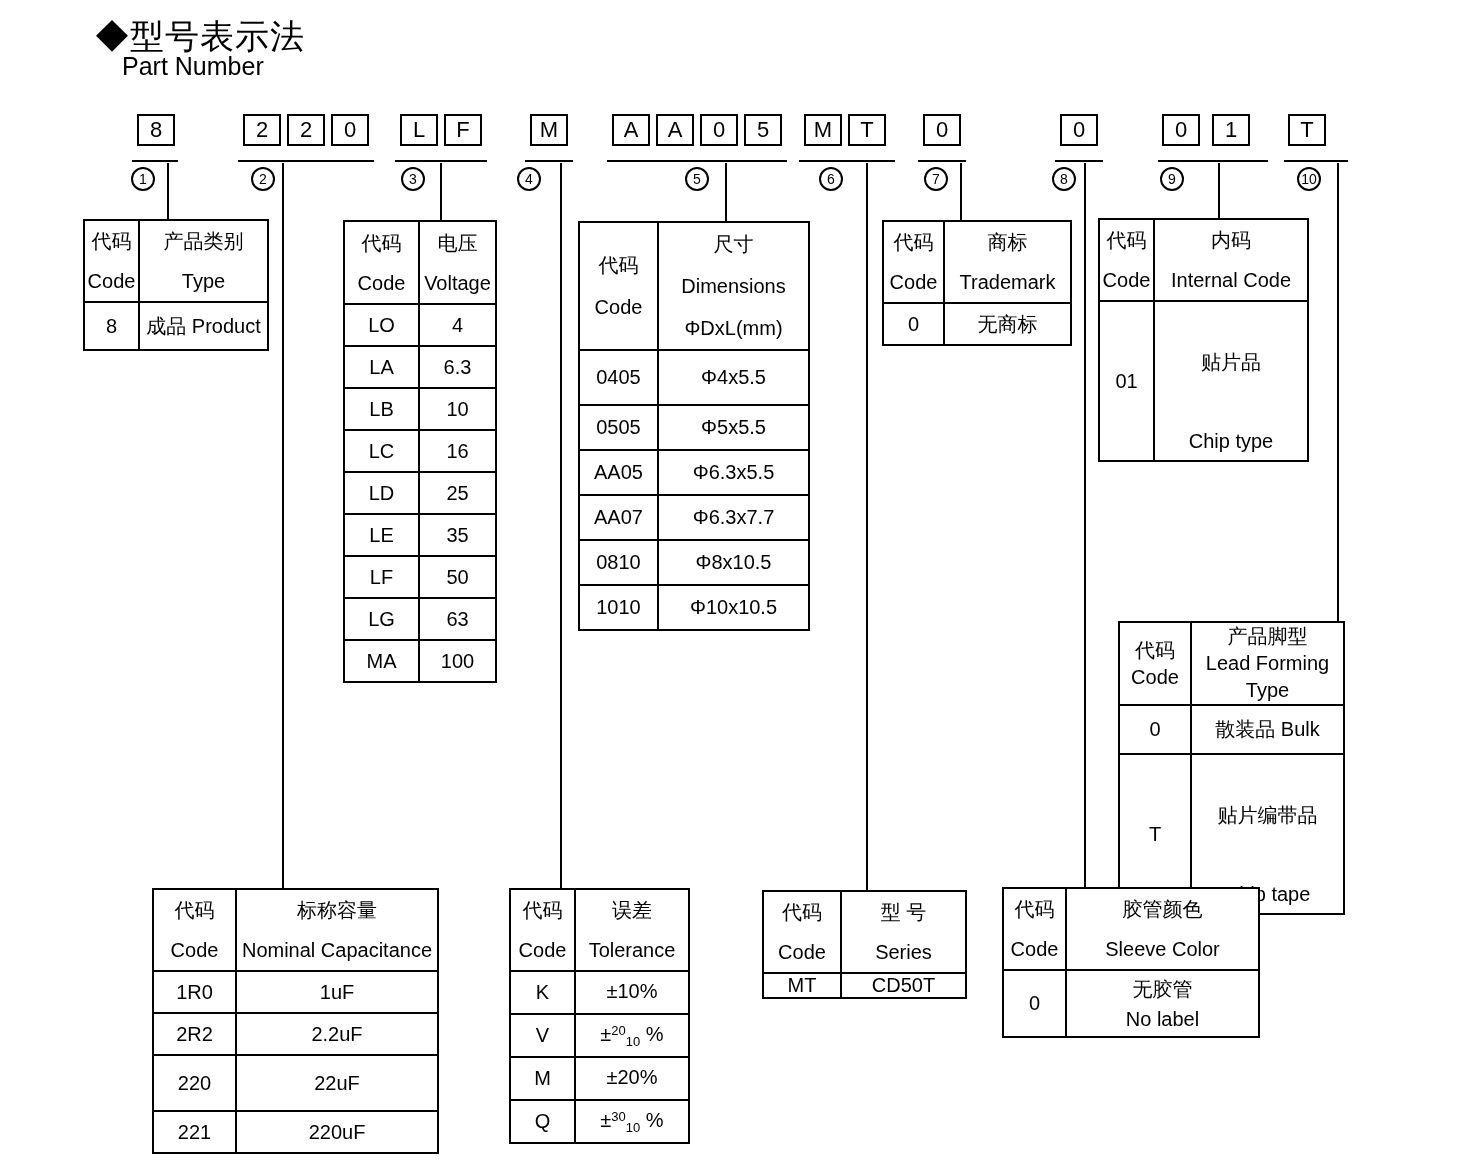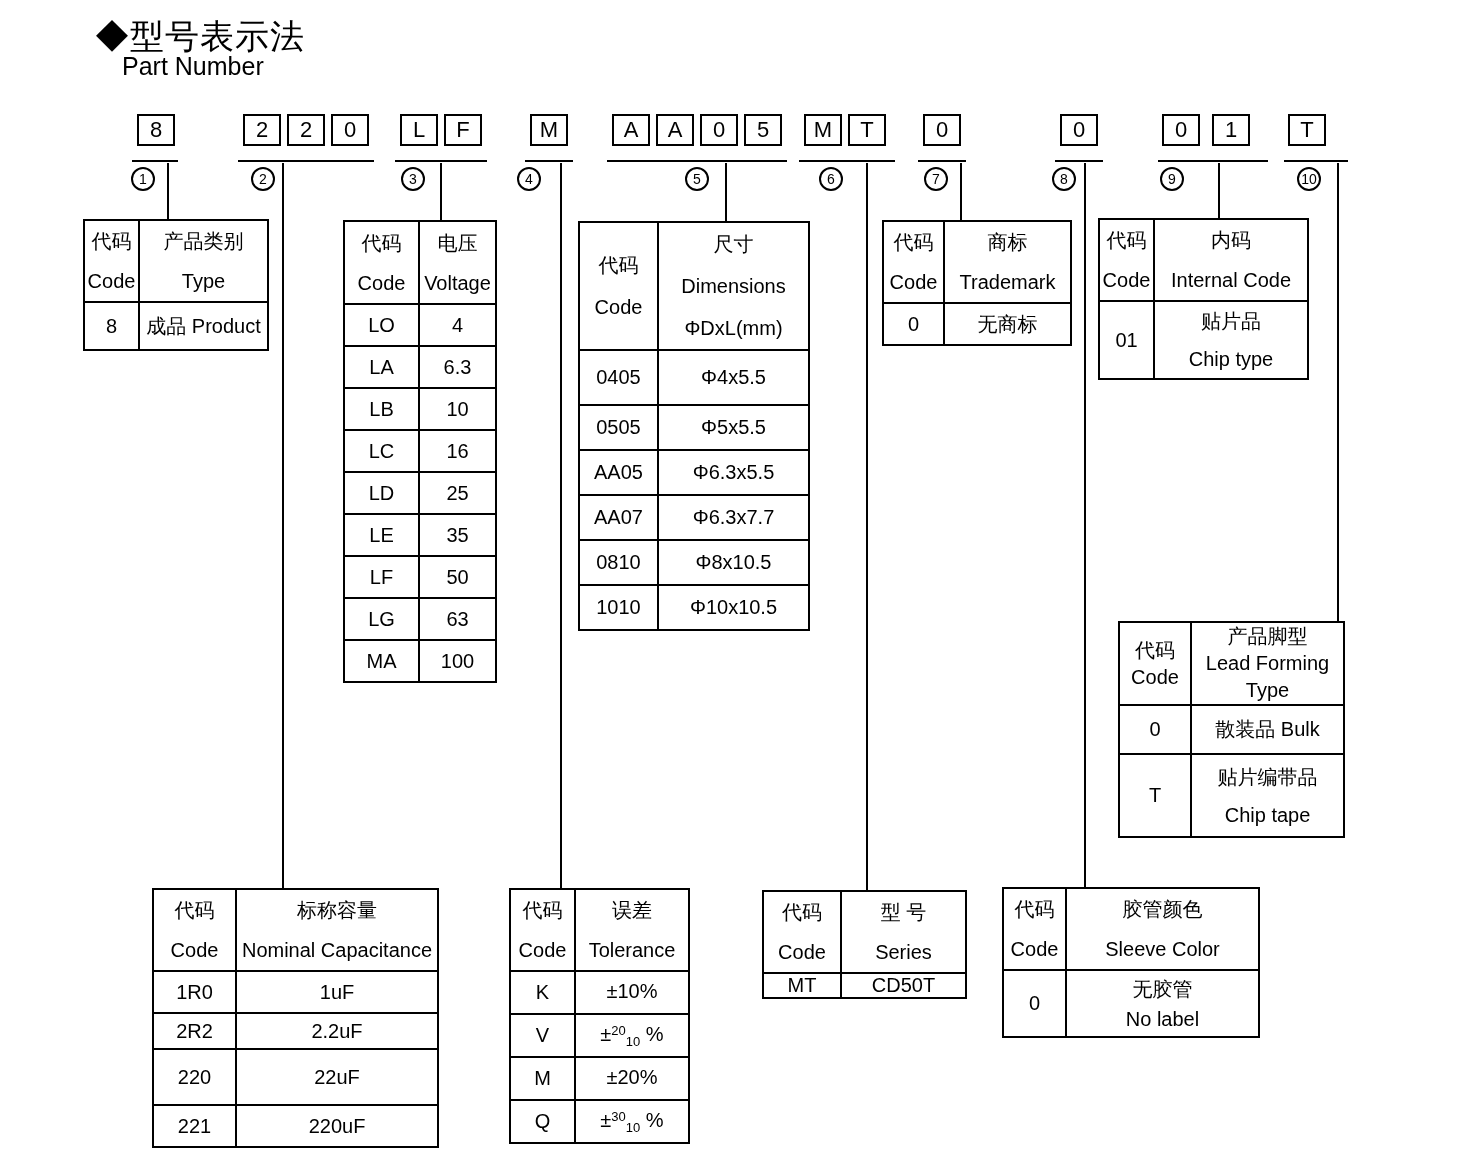--- a/index.html
+++ b/index.html
@@ -11,21 +11,21 @@
         box-sizing:border-box;text-align:center;font-size:22px;line-height:27px;}
   .uline{position:absolute;top:160px;height:2px;background:#000;}
   .vline{position:absolute;width:2px;background:#000;}
   .circ{position:absolute;width:24px;height:24px;border:2px solid #000;border-radius:50%;
         box-sizing:border-box;text-align:center;font-size:14px;line-height:20px;}
   table.t{position:absolute;border-collapse:collapse;table-layout:fixed;text-align:center;
           font-size:20px;background:#fff;}
   table.t th,table.t td{border:2px solid #000;padding:0;font-weight:400;vertical-align:middle;}
   .two40>div{line-height:40px;}
   .two42>div{line-height:42px;}
-  .two38>div{line-height:38px;}
+  .two38>div{line-height:38px;margin-top:41px;}
   .two30>div{line-height:30px;}
   .three27>div{line-height:27px;}
   sup.tol{font-size:13px;vertical-align:6px;}
   sub.tol{font-size:13px;vertical-align:-5px;}
 </style>
 </head>
 <body>
 
 <div id="page">
 
@@ -298,21 +298,21 @@
           </th>
       <th class="two40">
         <div>标称容量</div>
             <div>Nominal Capacitance</div>
           </th>
     </tr>
     <tr style="height:42px">
           <td>1R0</td>
           <td>1uF</td>
         </tr>
-    <tr style="height:36px">
+    <tr style="height:42px">
           <td>2R2</td>
           <td>2.2uF</td>
         </tr>
     <tr style="height:56px">
           <td>220</td>
           <td>22uF</td>
         </tr>
     <tr style="height:42px">
           <td>221</td>
           <td>220uF</td>

